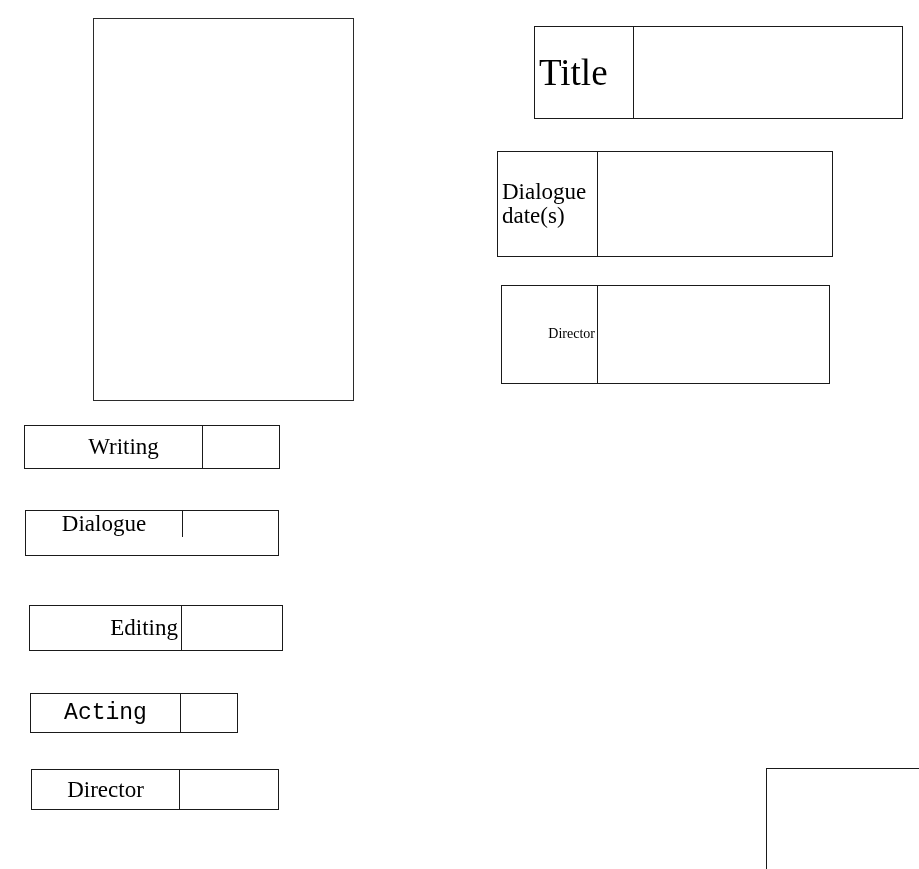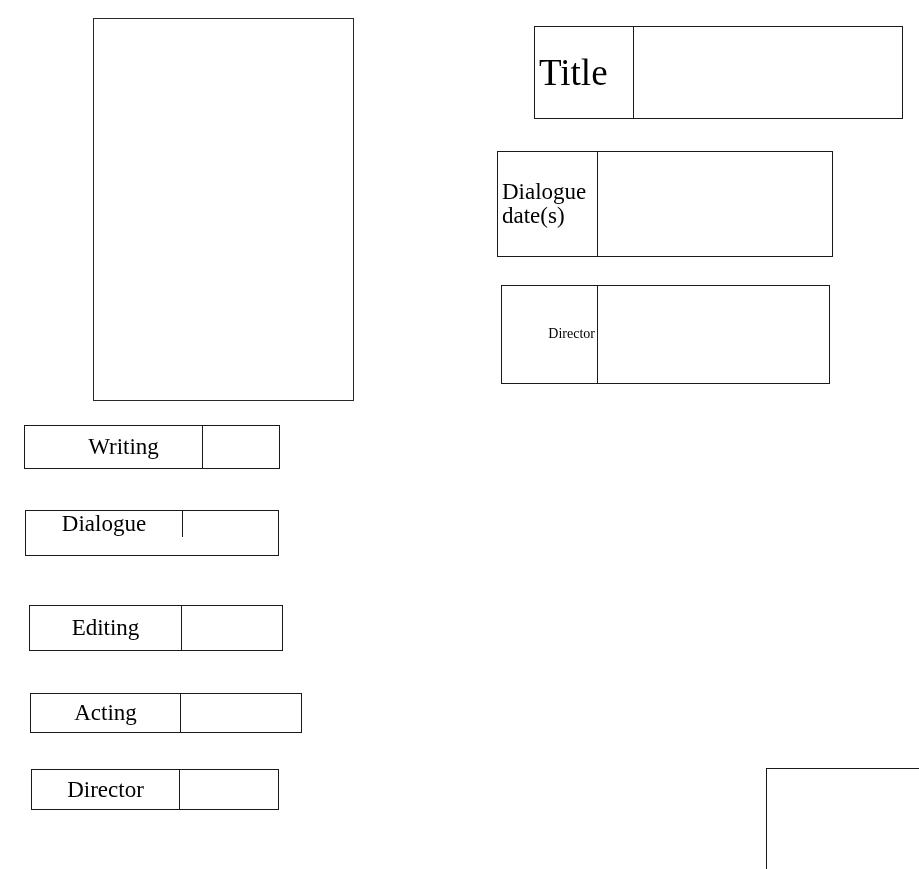--- a/index.html
+++ b/index.html
@@ -152,29 +152,29 @@
   <div class="rating-row" style="left:25px; top:510px; width:254px; height:46px;flex-direction:column;">
     <div class="rating-label" style="width:157px;">
       <span>Dialogue</span>
     </div>
     <div class="rating-value">
       <span></span>
     </div>
   </div>
 
   <div class="rating-row" style="left:29px; top:605px; width:254px; height:46px;">
-    <div class="rating-label" style="width:152px;">
+    <div class="rating-label" style="width:152px;justify-content:flex-end;">
       <span>Editing</span>
     </div>
     <div class="rating-value">
       <span></span>
     </div>
   </div>
 
-  <div class="rating-row" style="left:30px; top:693px; width:272px; height:40px;">
+  <div class="rating-row" style="left:30px; top:693px; width:208px; height:40px;font-family:Liberation Mono, monospace;">
     <div class="rating-label" style="width:150px;">
       <span>Acting</span>
     </div>
     <div class="rating-value">
       <span></span>
     </div>
   </div>
 
   <div class="rating-row" style="left:31px; top:769px; width:248px; height:41px;">
     <div class="rating-label" style="width:148px;">

